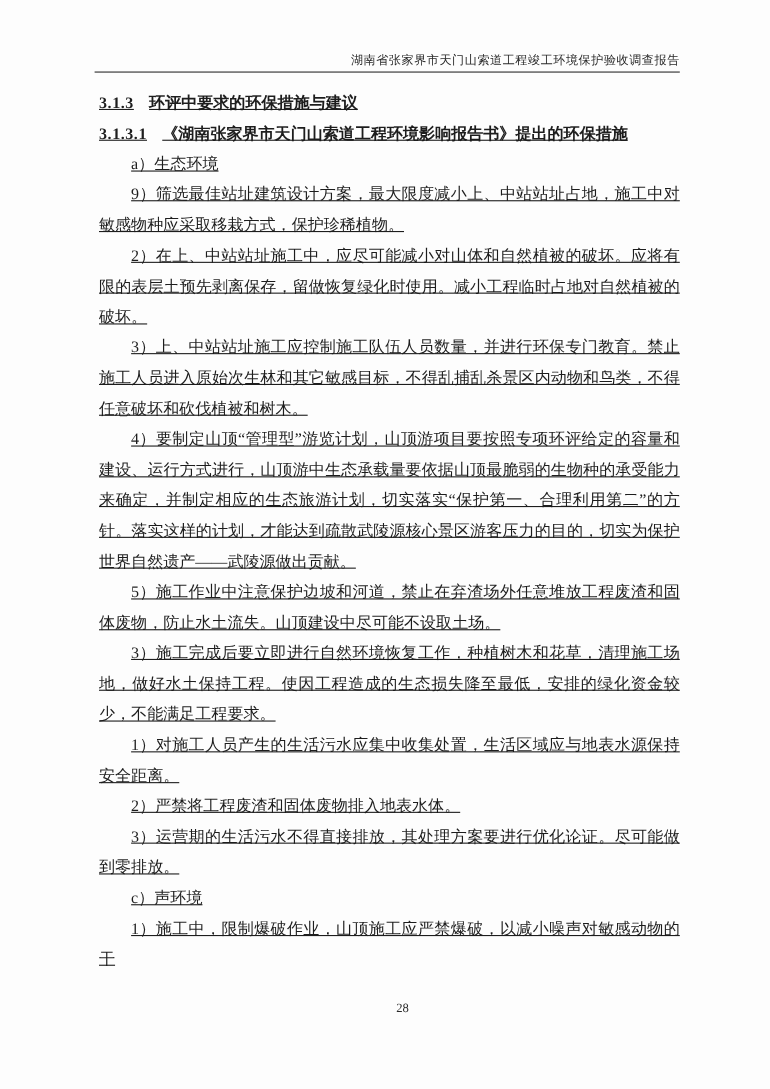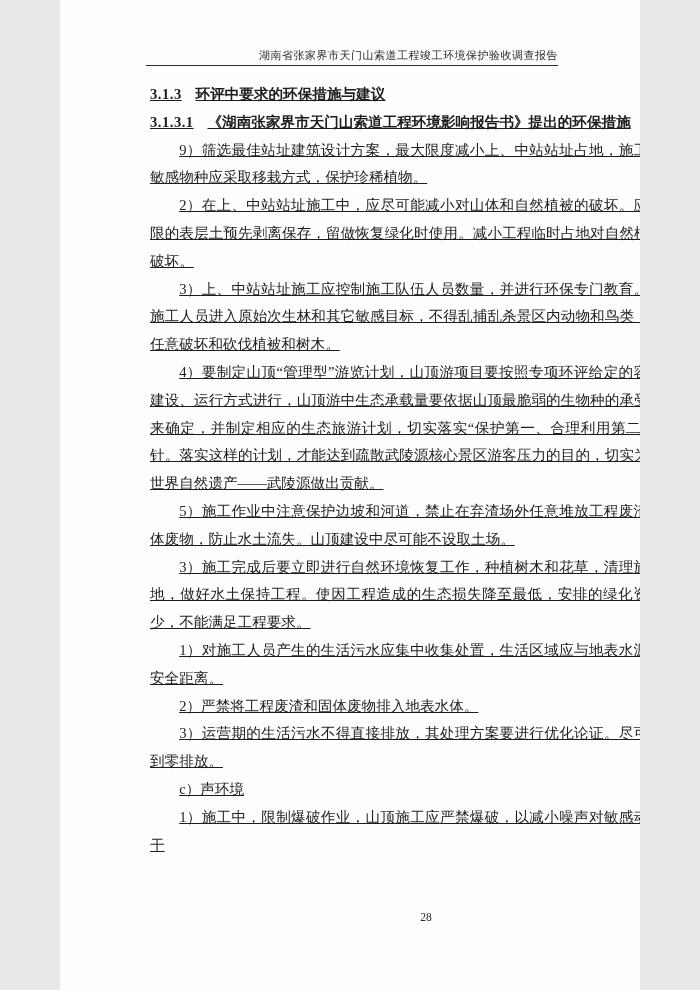--- a/index.html
+++ b/index.html
@@ -3,21 +3,21 @@
 <meta charset="utf-8">
 <style>
   html, body {
     margin: 0;
     padding: 0;
     background: #e8e8e8;
     font-family: "Liberation Serif", "DejaVu Serif", serif;
   }
   .page {
     position: relative;
-    width: 580px;
+    width: 700px;
     height: 990px;
     margin: 0 auto;
     background: #fdfdfd;
     color: #1d1d1d;
     overflow: hidden;
   }
   .header {
     position: absolute;
     left: 86px;
     right: 82px;
@@ -77,20 +77,21 @@
     <div class="header-title">湖南省张家界市天门山索道工程竣工环境保护验收调查报告</div>
     <div class="header-divider"></div>
   </div>
 
   <div class="content">
 
     <div class="heading"><span class="h-num">3.1.3</span><span>环评中要求的环保措施与建议</span></div>
 
     <div class="heading"><span class="h-num">3.1.3.1</span><span>《湖南张家界市天门山索道工程环境影响报告书》提出的环保措施</span></div>
 
+    <p class="para">a）生态环境</p>
     <p class="para">9）筛选最佳站址建筑设计方案，最大限度减小上、中站站址占地，施工中对敏感物种应采取移栽方式，保护珍稀植物。</p>
     <p class="para">2）在上、中站站址施工中，应尽可能减小对山体和自然植被的破坏。应将有限的表层土预先剥离保存，留做恢复绿化时使用。减小工程临时占地对自然植被的破坏。</p>
     <p class="para">3）上、中站站址施工应控制施工队伍人员数量，并进行环保专门教育。禁止施工人员进入原始次生林和其它敏感目标，不得乱捕乱杀景区内动物和鸟类，不得任意破坏和砍伐植被和树木。</p>
     <p class="para">4）要制定山顶“管理型”游览计划，山顶游项目要按照专项环评给定的容量和建设、运行方式进行，山顶游中生态承载量要依据山顶最脆弱的生物种的承受能力来确定，并制定相应的生态旅游计划，切实落实“保护第一、合理利用第二”的方针。落实这样的计划，才能达到疏散武陵源核心景区游客压力的目的，切实为保护世界自然遗产——武陵源做出贡献。</p>
     <p class="para">5）施工作业中注意保护边坡和河道，禁止在弃渣场外任意堆放工程废渣和固体废物，防止水土流失。山顶建设中尽可能不设取土场。</p>
     <p class="para">3）施工完成后要立即进行自然环境恢复工作，种植树木和花草，清理施工场地，做好水土保持工程。使因工程造成的生态损失降至最低，安排的绿化资金较少，不能满足工程要求。</p>
     <p class="para">1）对施工人员产生的生活污水应集中收集处置，生活区域应与地表水源保持安全距离。</p>
     <p class="para">2）严禁将工程废渣和固体废物排入地表水体。</p>
     <p class="para">3）运营期的生活污水不得直接排放，其处理方案要进行优化论证。尽可能做到零排放。</p>
     <p class="para">c）声环境</p>

